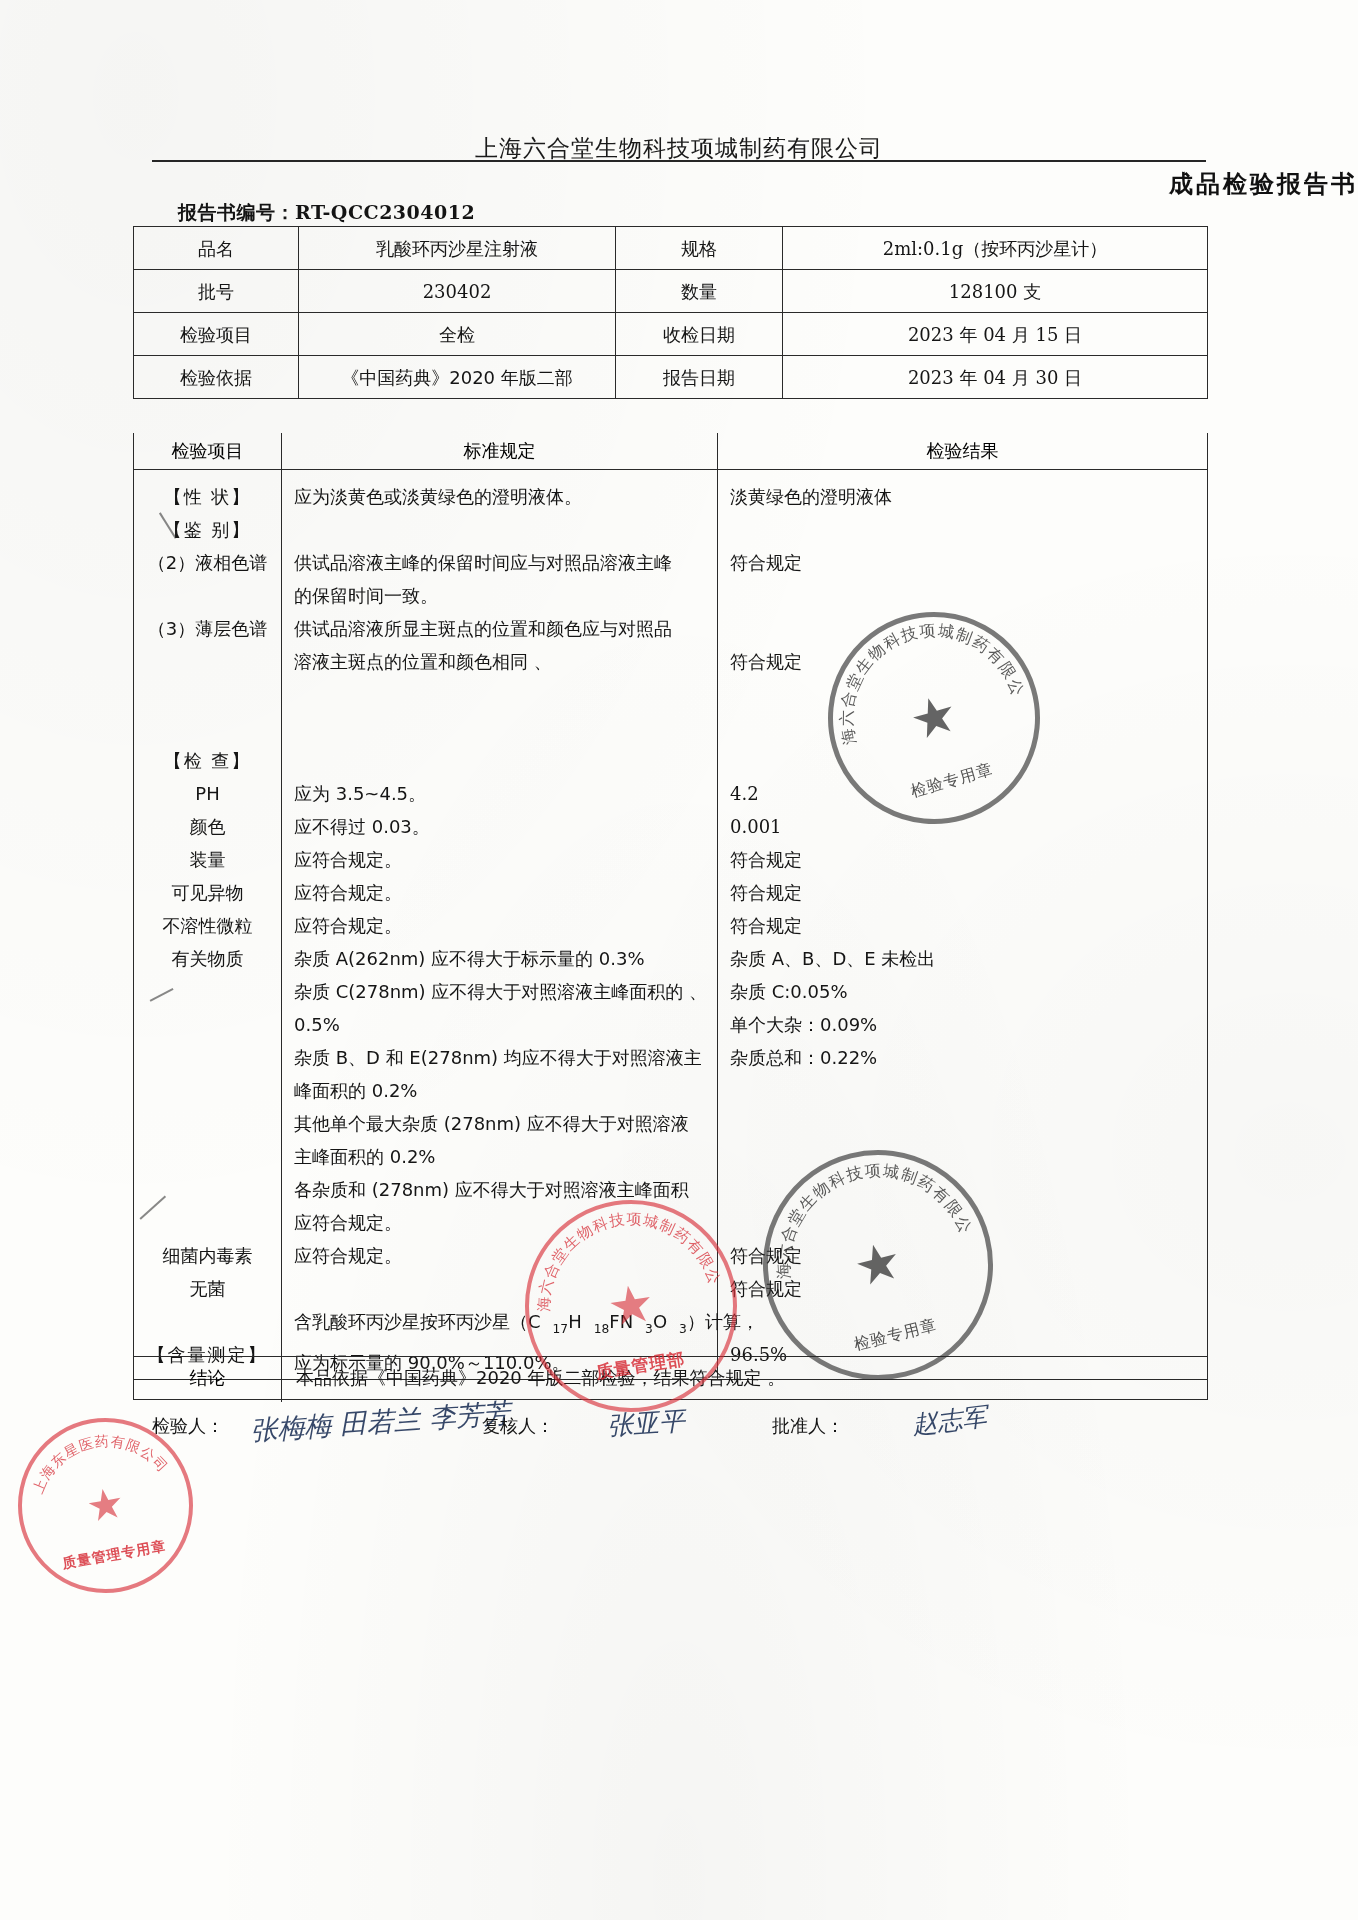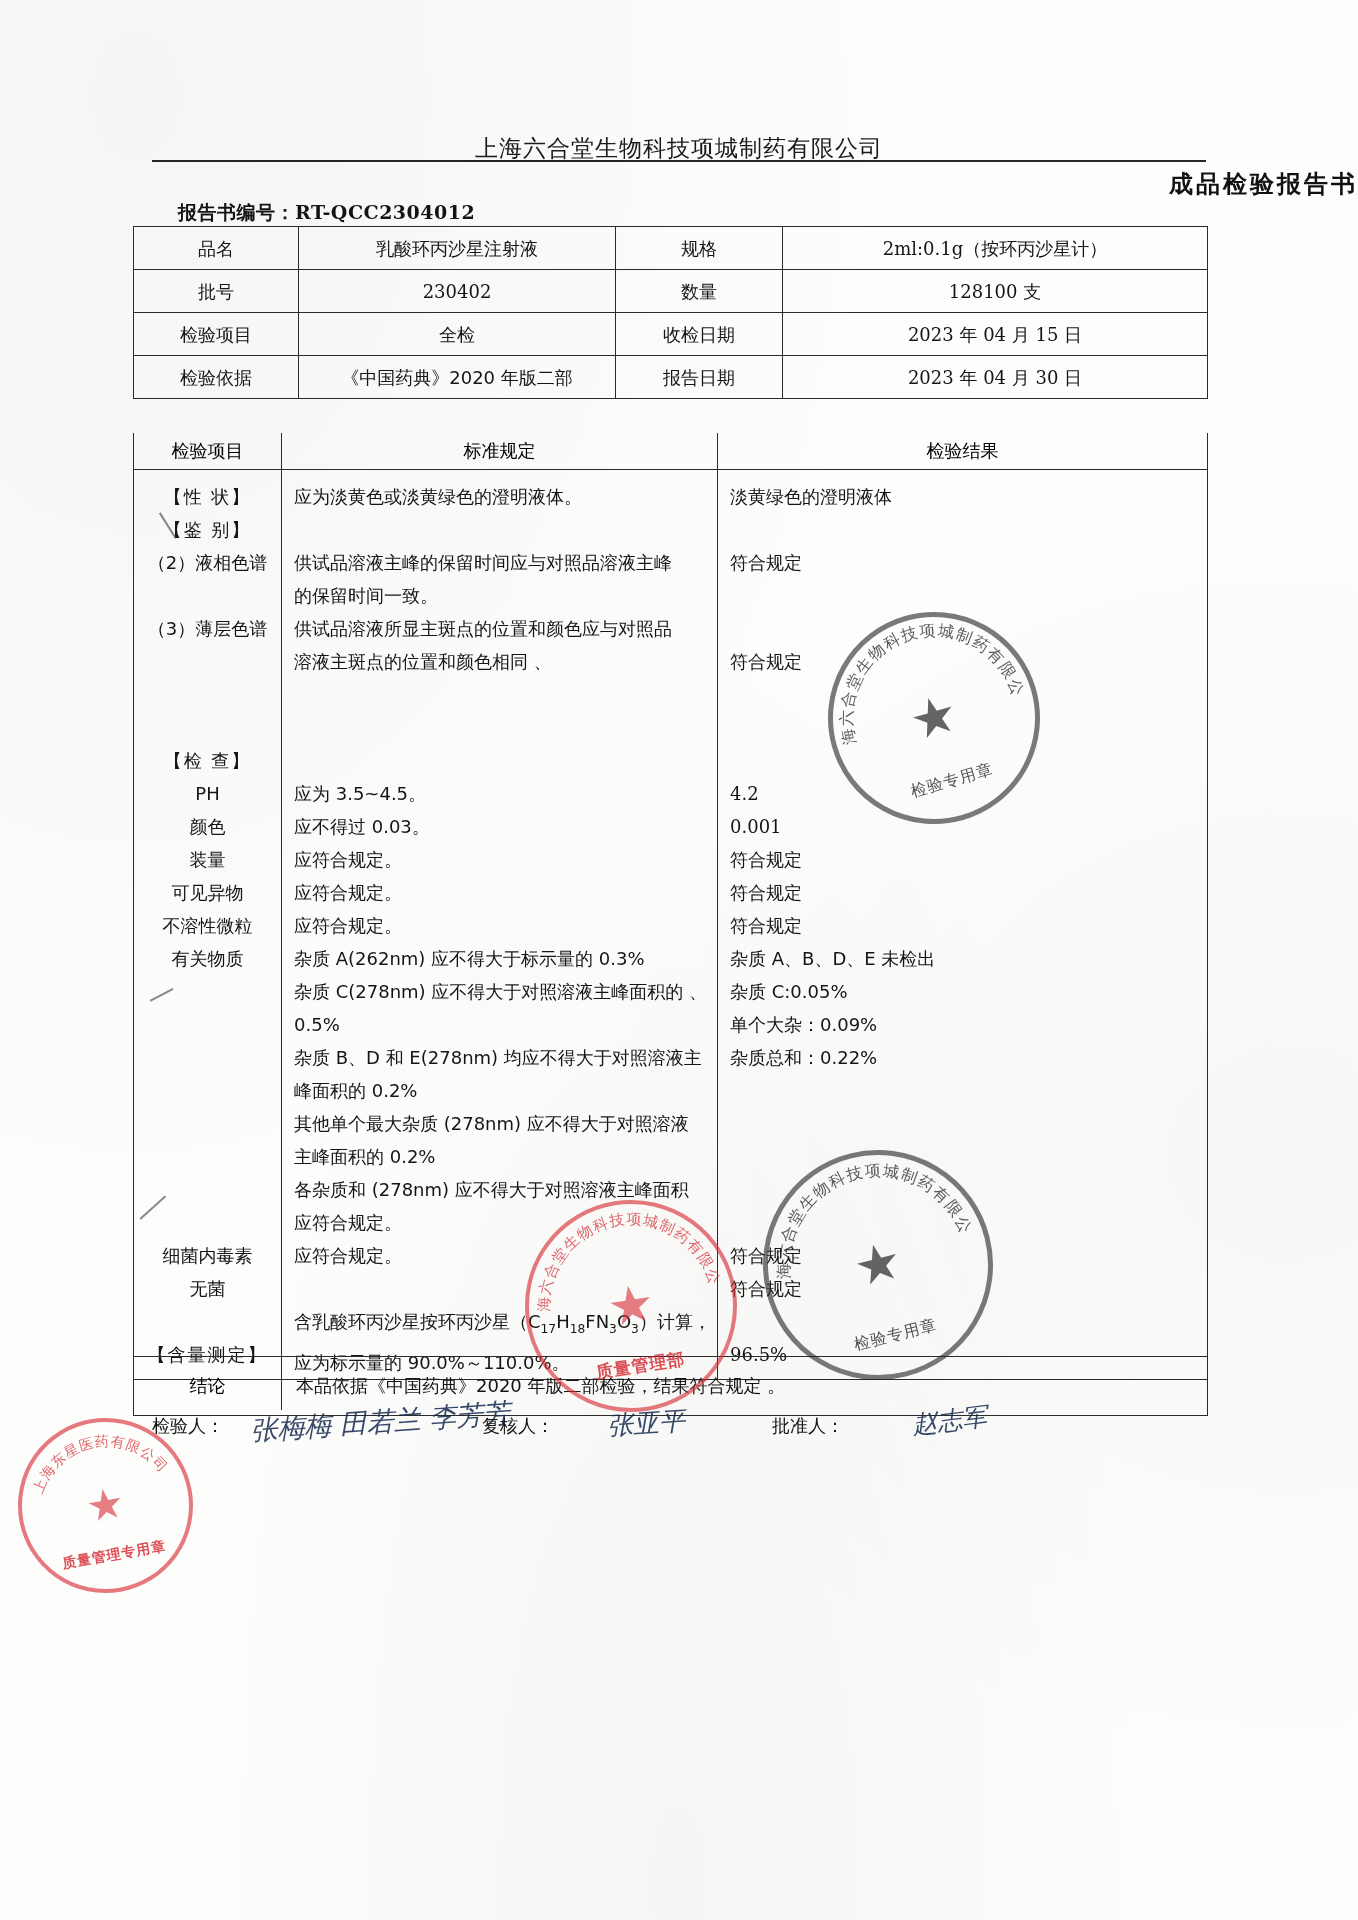--- a/index.html
+++ b/index.html
@@ -157,33 +157,33 @@
   .line {
     font-size: 18px;
     line-height: 33px;
     color: #151515;
     white-space: nowrap;
   }
   .line.sp { height: 33px; }
   .bracket { letter-spacing: 2px; }
 
   .num { font-family: "DejaVu Serif", "Liberation Serif", serif; }
-  sub { font-size: 0.68em; }
+  sub { font-size: 0.68em; margin-left: 12px; }
 
   
   .conclusion {
     position: absolute;
     left: 133px;
     top: 1356px;
     width: 1075px;
     box-sizing: border-box;
     border: 1.4px solid #2a2a2a;
     border-top: 1.4px solid #2a2a2a;
     display: flex;
-    height: 60px;
+    height: 44px;
     align-items: center;
     font-size: 18px;
   }
   .concl-label {
     width: 148px;
     text-align: center;
     border-right: 1.4px solid #2a2a2a;
     height: 48px;
     line-height: 48px;
     box-sizing: border-box;

